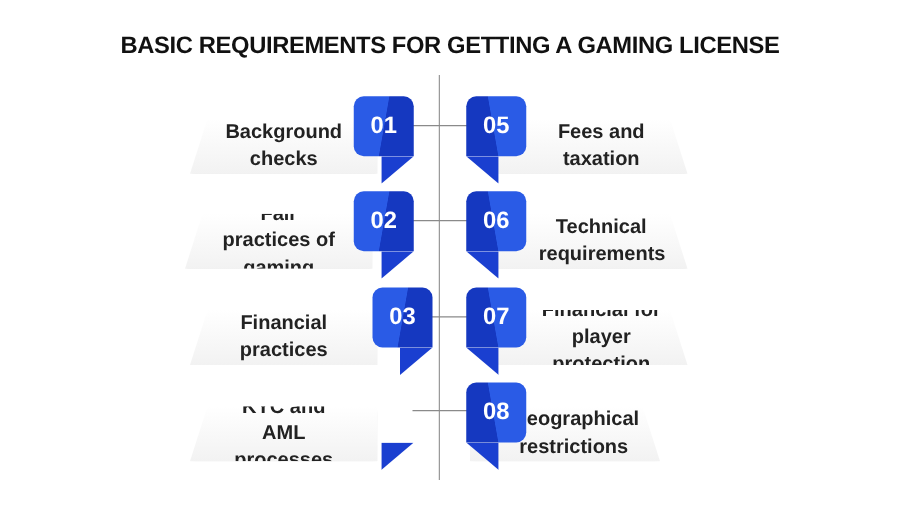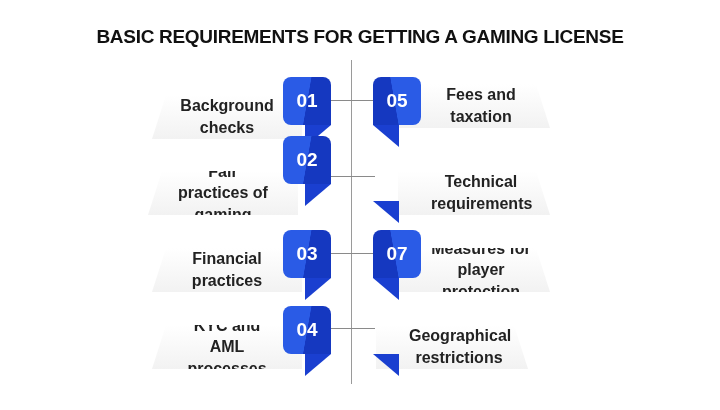--- a/index.html
+++ b/index.html
@@ -42,65 +42,66 @@
 <div class="vline"></div>
 
 <div class="hline" style="left:330px;top:100px;width:45px;"></div>
 <div class="card left" style="left:152px;top:95px;width:150px;">
     <span style="width:110px">Background checks</span>
   </div>
 <div class="badge l" style="left:283px;top:77px;">
     <div class="sq">01</div>
     <div class="tail"></div>
   </div>
-<div class="card right" style="left:398px;top:84px;width:152px;">
+<div class="card right" style="left:398px;top:95px;width:152px;">
     <span style="width:120px;margin-left:14px">Fees and taxation</span>
   </div>
 <div class="badge r" style="left:373px;top:77px;">
     <div class="sq">05</div>
     <div class="tail"></div>
   </div>
 
 <div class="hline" style="left:330px;top:176px;width:45px;"></div>
 <div class="card left" style="left:148px;top:171px;width:150px;">
     <span style="width:100px">Fair practices of gaming</span>
   </div>
-<div class="badge l" style="left:283px;top:136px;">
+<div class="badge l" style="left:283px;top:153px;">
     <div class="sq">02</div>
     <div class="tail"></div>
   </div>
 <div class="card right" style="left:398px;top:171px;width:152px;">
     <span style="width:100px;margin-left:14px">Technical requirements</span>
   </div>
 <div class="badge r" style="left:373px;top:153px;">
+    <div class="sq">06</div>
     <div class="tail"></div>
   </div>
 
 <div class="hline" style="left:330px;top:253px;width:45px;"></div>
 <div class="card left" style="left:152px;top:248px;width:150px;">
     <span style="width:110px">Financial practices</span>
   </div>
-<div class="badge l" style="left:283px;top:230px;text-align:right;">
+<div class="badge l" style="left:298px;top:230px;text-align:right;">
     <div class="sq">03</div>
     <div class="tail"></div>
   </div>
 <div class="card right" style="left:398px;top:248px;width:152px;">
-    <span style="width:110px;margin-left:14px">Measures for player protection</span>
+    <span style="width:110px;margin-left:14px">Financial for player protection</span>
   </div>
 <div class="badge r" style="left:373px;top:230px;text-decoration:underline;">
     <div class="sq">07</div>
     <div class="tail"></div>
   </div>
 
 <div class="hline" style="left:330px;top:328px;width:45px;"></div>
 <div class="card left" style="left:152px;top:325px;width:150px;">
     <span style="width:90px">KYC and AML processes</span>
   </div>
 <div class="badge l" style="left:283px;top:306px;">
-    <div class="sq">04</div>
     <div class="tail"></div>
   </div>
 <div class="card right" style="left:376px;top:325px;width:152px;">
     <span style="width:100px;margin-left:14px">Geographical restrictions</span>
   </div>
 <div class="badge r" style="left:373px;top:306px;">
+    <div class="sq">08</div>
     <div class="tail"></div>
   </div>
 
 </body></html>

